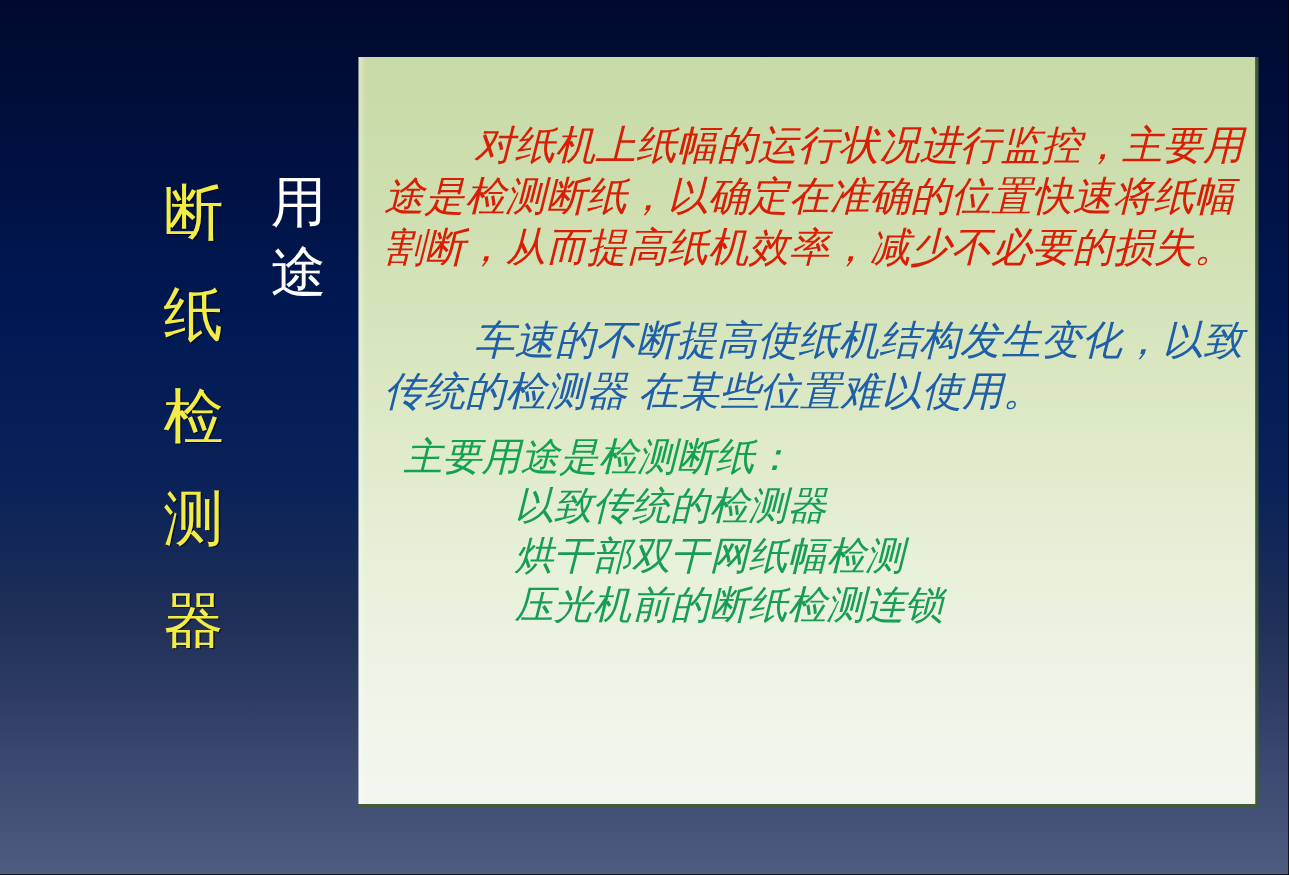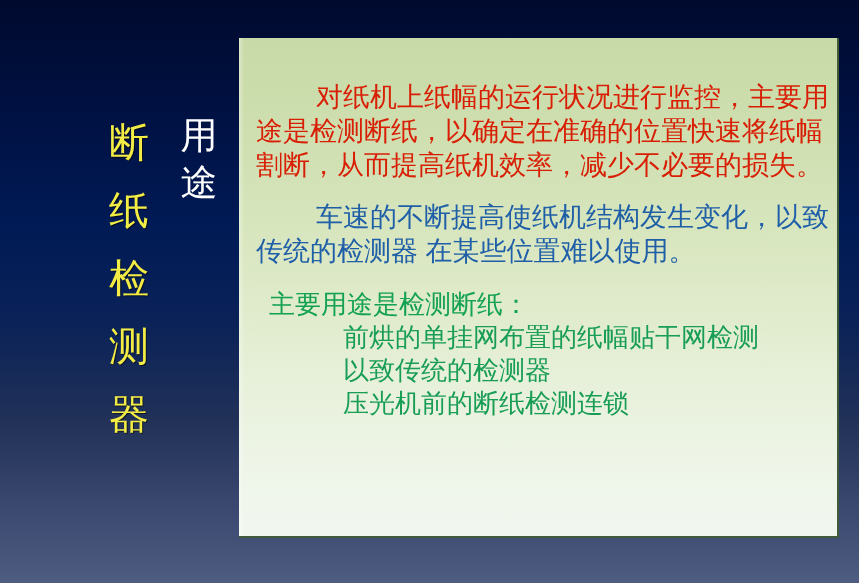--- a/index.html
+++ b/index.html
@@ -64,20 +64,21 @@
         #c8daa7 0%,
         #cfdfb0 20%,
         #dbe8c3 45%,
         #e7f0d9 68%,
         #eef5e8 86%,
         #f1f7ef 100%);
     border-right: 2px solid #3f5b3a;
     border-bottom: 2px solid #3f5b3a;
     box-sizing: border-box;
     overflow: hidden;
+    font-style: italic;
   }
   .panel-edge-light {
     position: absolute;
     left: 0;
     top: 0;
     width: 5px;
     height: 100%;
     background: linear-gradient(to right, rgba(255,255,255,0.38), rgba(255,255,255,0));
     pointer-events: none;
   }
@@ -104,21 +105,21 @@
     width: 578px;
     color: #d81f06;
     font-size: 27px;
     line-height: 34px;
     text-indent: 60px;
   }
 
   
   .para-blue {
     left: 17px;
-    top: 162px;
+    top: 172px;
     width: 578px;
     color: #1f5fa8;
     font-size: 27px;
     line-height: 34px;
     text-indent: 60px;
   }
 
   
   .para-green-head {
     left: 30px;
@@ -167,21 +168,21 @@
     <div class="panel-edge-light"></div>
     <div class="panel-body">
 
       <p class="para para-red">对纸机上纸幅的运行状况进行监控，主要用途是检测断纸，以确定在准确的位置快速将纸幅割断，从而提高纸机效率，减少不必要的损失。</p>
 
       <p class="para para-blue">车速的不断提高使纸机结构发生变化，以致传统的检测器 在某些位置难以使用。</p>
 
       <p class="para para-green-head">主要用途是检测断纸：</p>
 
       <ul class="list-green">
-        <li>前烘的单挂网布置的纸幅贴干网检测</li>
         <li>以致传统的检测器</li>
+        <li>烘干部双干网纸幅检测</li>
         <li>压光机前的断纸检测连锁</li>
       </ul>
 
     </div>
   </div>
 
 </div>
 
 </body></html>

